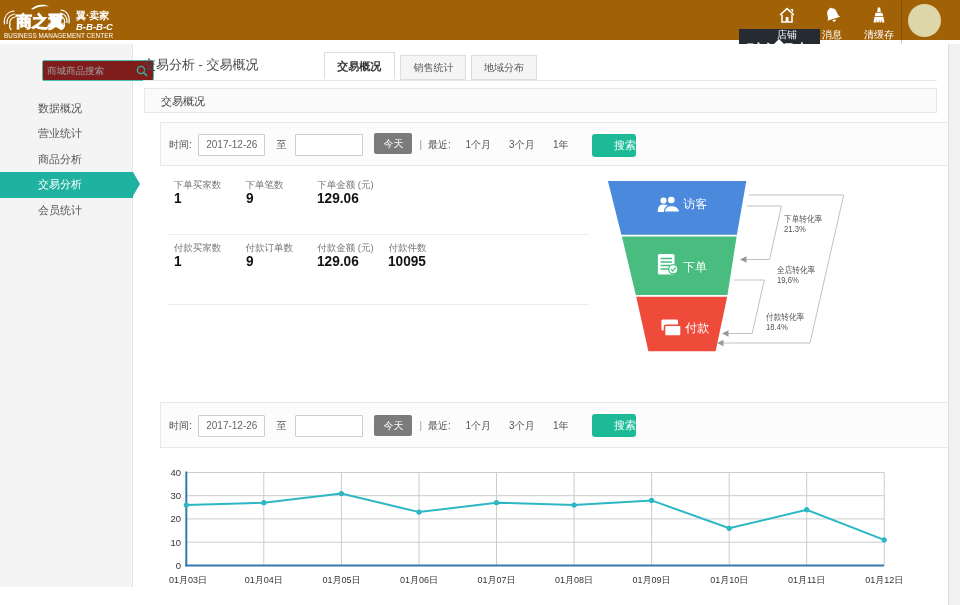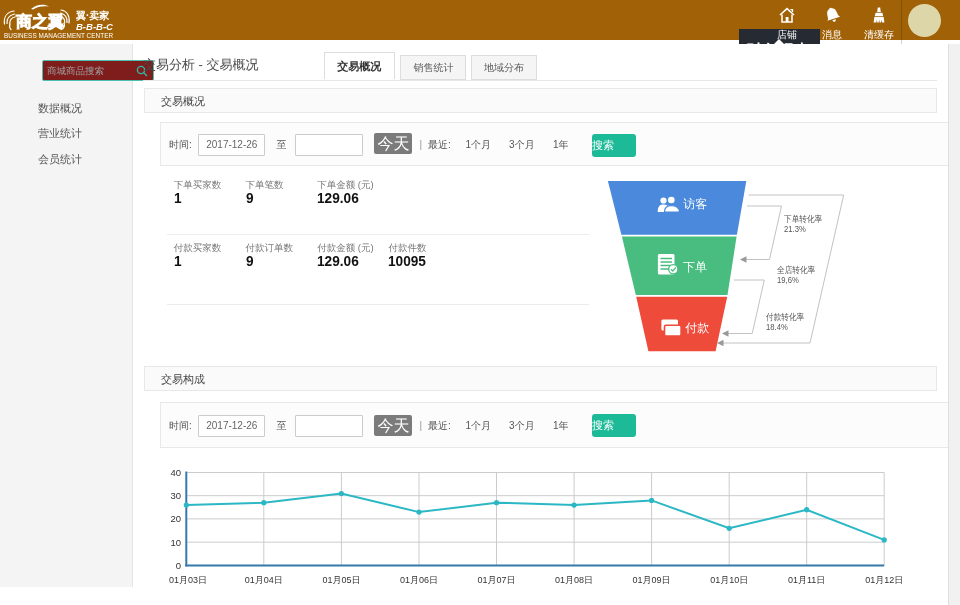--- a/index.html
+++ b/index.html
@@ -42,23 +42,23 @@
 
 
 .phead { position:absolute; left:144px; width:792.5px; height:25px; background:#fafafa;
   border:1px solid #e8e8e8; font-size:11px; color:#444; line-height:25px; padding-left:16px; }
 .fbox { position:absolute; left:160px; width:792.5px; background:#fcfcfc; border:1px solid #e8e8e8; }
 .frow { position:absolute; left:0; top:0; width:100%; height:100%; font-size:10px; color:#555; }
 .frow .it { position:absolute; }
 .inp { position:absolute; background:#fff; border:1px solid #ccc; border-radius:1px; height:22px; width:67px;
   font-size:10px; color:#666; text-align:center; line-height:20px; }
 .btn-today { position:absolute; width:38px; height:21px; background:#7b7b7b; border-radius:2px;
-  color:#fff; font-size:16px; text-align:center; line-height:21px; }
+  color:#fff; font-size:10px; text-align:center; line-height:21px; }
 .btn-search { position:absolute; width:44px; height:23px; background:#1dba98; border-radius:3px;
-  color:#fff; font-size:11px; text-align:left; line-height:23px; }
+  color:#fff; font-size:11px; text-align:right; line-height:23px; }
 
 
 .slabel { position:absolute; font-size:9.5px; color:#777; white-space:nowrap; }
 .sval { position:absolute; font-size:15.5px; font-weight:bold; color:#111; transform:scaleX(0.88); transform-origin:left top; }
 .sep { position:absolute; left:167px; width:422px; height:1px; background:#ececec; }
 
 
 .flab { position:absolute; font-size:9px; color:#555; line-height:10px; transform:scaleX(0.85); transform-origin:left top; }
 
 
@@ -139,20 +139,22 @@
     <div id="sbox">
       <div class="ph">商城商品搜索</div>
       <svg class="abs" style="right:5px;top:4px" width="12" height="12" viewBox="0 0 12 12">
         <circle cx="5" cy="5" r="3.6" fill="none" stroke="#2fb5a3" stroke-width="1.4"></circle>
         <line x1="7.8" y1="7.8" x2="11" y2="11" stroke="#2fb5a3" stroke-width="1.4"></line>
       </svg>
     </div>
     <div id="menu">
       <div class="mi">数据概况</div>
       <div class="mi">营业统计</div>
+      <div class="mi">商品分析</div>
+      <div class="mi act">交易分析</div>
       <div class="mi">会员统计</div>
     </div>
   </div>
 
   <div id="title">交易分析 - 交易概况</div>
   <div id="tbar"></div>
   <div class="tab" id="tab1">交易概况</div>
   <div class="tab" id="tab2">销售统计</div>
   <div class="tab" id="tab3">地域分布</div>
 
@@ -228,21 +230,20 @@
     <g fill="#fff">
       <rect x="61.4" y="144.4" width="16.6" height="11" rx="1.5"></rect>
       <rect x="64.5" y="150.2" width="16.6" height="10.9" rx="1.5" stroke="#ee4b3b" stroke-width="1.6"></rect>
       <text x="85.3" y="157.3" font-size="12">付款</text>
     </g>
   </svg>
   <div class="flab" style="left:784px;top:214.3px">下单转化率<br>21.3%</div>
   <div class="flab" style="left:777.3px;top:264.5px">全店转化率<br>19,6%</div>
   <div class="flab" style="left:765.8px;top:311.5px">付款转化率<br>18.4%</div>
 
-  <div class="phead" style="top:365.5px">交易构成</div>
   <div class="fbox" style="top:401.9px;height:46.1px">
     <div class="frow">
       <span class="it" style="left:8px;top:0;line-height:46px">时间:</span>
       <div class="inp" style="left:37.3px;top:12px">2017-12-26</div>
       <span class="it" style="left:115.4px;top:0;line-height:46px">至</span>
       <div class="inp" style="left:133.8px;top:12px;width:68px"></div>
       <div class="btn-today" style="left:213.4px;top:12.5px">今天</div>
       <span class="it" style="left:258.5px;top:0;line-height:46px;color:#999">|</span>
       <span class="it" style="left:267px;top:0;line-height:46px">最近:</span>
       <span class="it" style="left:304.4px;top:0;line-height:46px">1个月</span>

